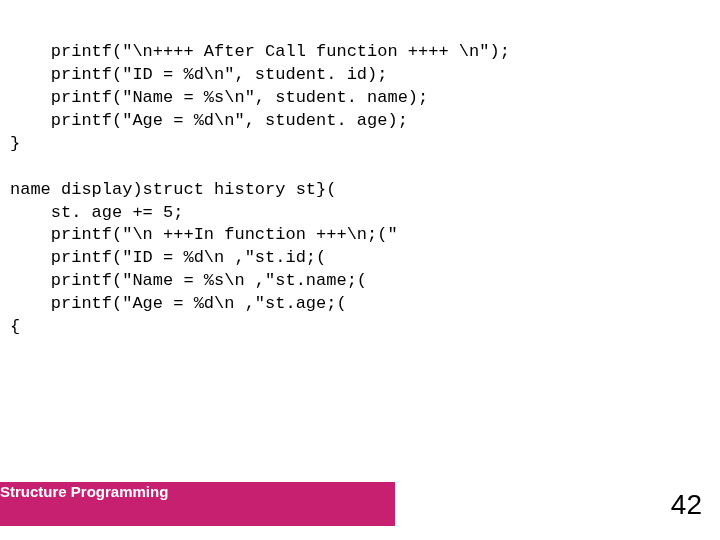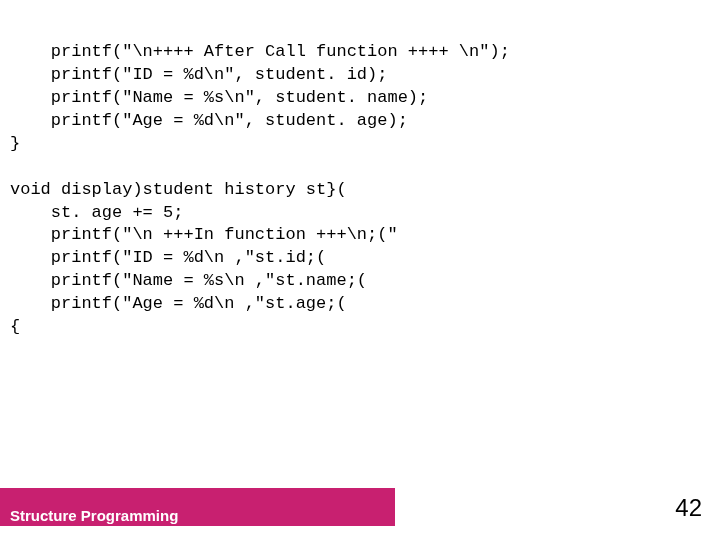--- a/index.html
+++ b/index.html
@@ -23,52 +23,51 @@
     left: 0;
     bottom: 14px;
     width: 100%;
     height: 34px;
   }
   .footer-bar {
     position: absolute;
     left: 0;
     bottom: 0;
     width: 395px;
-    height: 38px;
+    height: 44px;
     background: #c82070;
     display: flex;
-    align-items: flex-end;
-    padding-left: 10px;
+    align-items: flex-start;
   }
   .footer-label {
     font-family: Arial, Helvetica, sans-serif;
     font-size: 15px;
     font-weight: bold;
     color: #ffffff;
   }
   .page-number {
     position: absolute;
     right: 18px;
     bottom: 2px;
     font-family: Arial, Helvetica, sans-serif;
-    font-size: 24px;
+    font-size: 28px;
     color: #000;
   }
 </style>
 </head>
 <body>
 
 <div class="code-block">
 <span>    printf("\n++++ After Call function ++++ \n");</span>
 <span>    printf("ID = %d\n", student. id);</span>
 <span>    printf("Name = %s\n", student. name);</span>
 <span>    printf("Age = %d\n", student. age);</span>
 <span>}</span>
 <span></span>
-<span>void display)student history st}(</span>
+<span>name display)struct history st}(</span>
 <span>    st. age += 5;</span>
 <span>    printf("\n +++In function +++\n;("</span>
 <span>    printf("ID = %d\n ,"st.id;(</span>
 <span>    printf("Name = %s\n ,"st.name;(</span>
 <span>    printf("Age = %d\n ,"st.age;(</span>
 <span>{</span>
 </div>
 
 <div class="footer">
   <div class="footer-bar">

